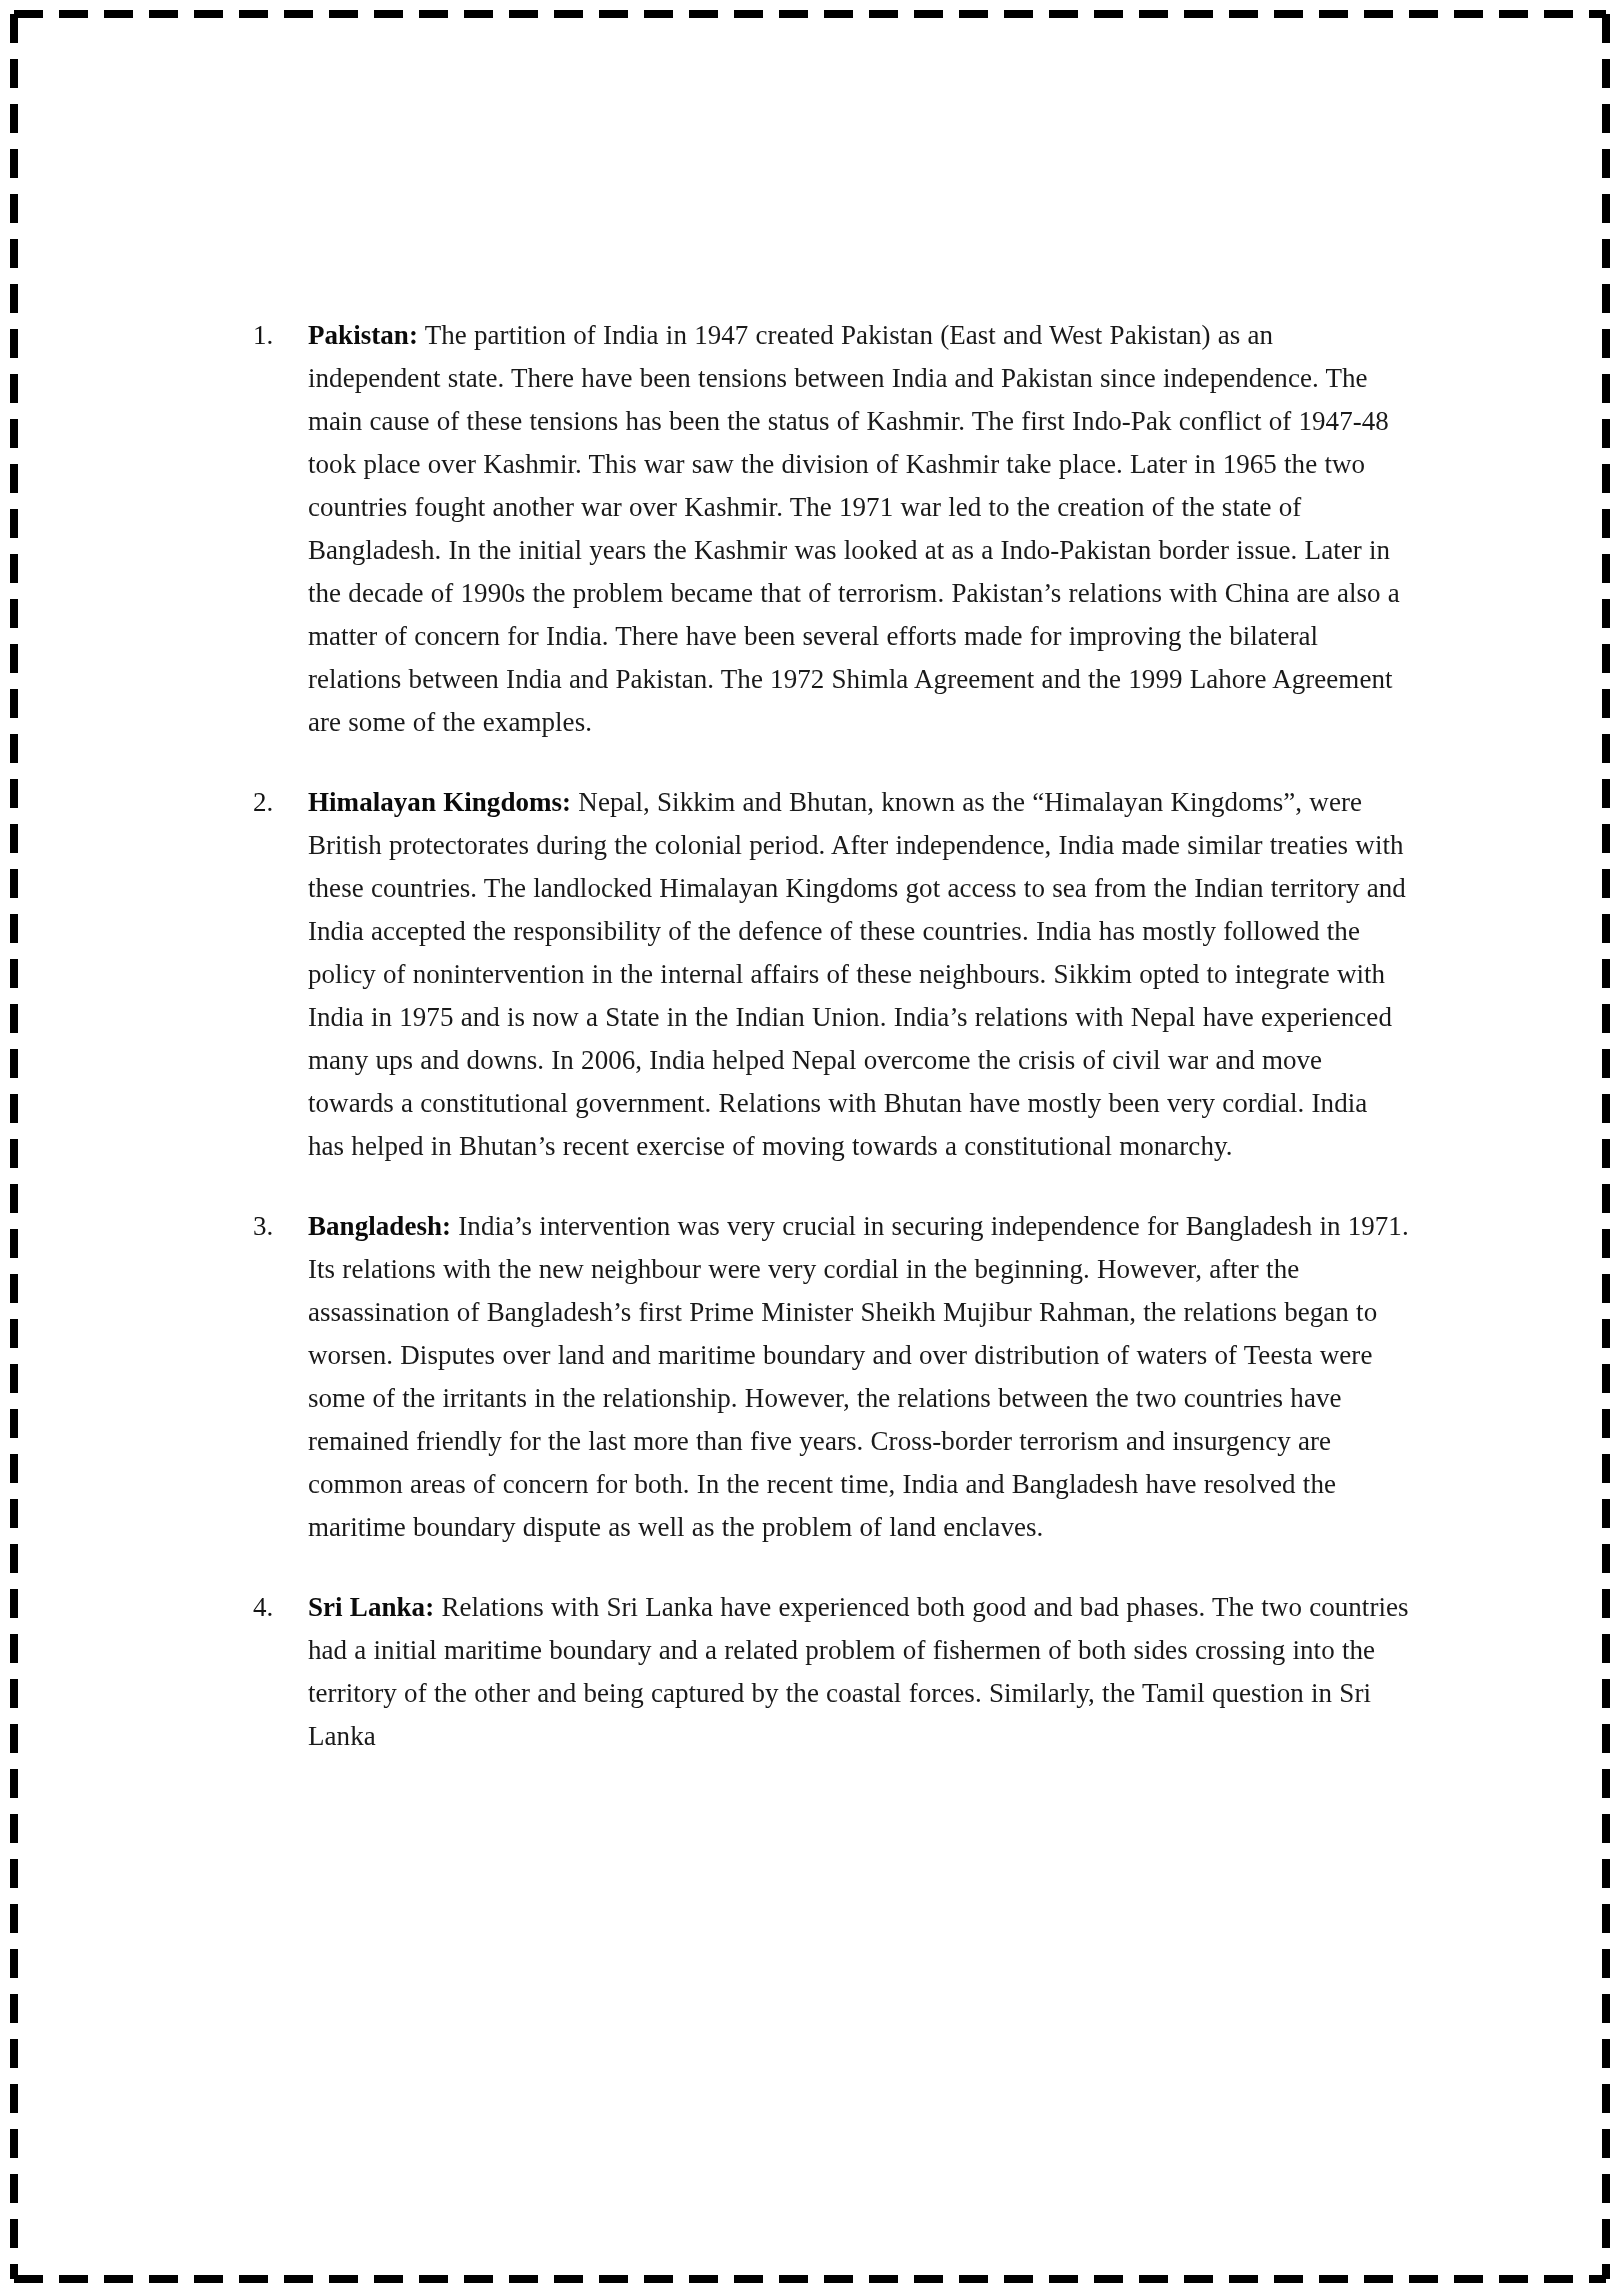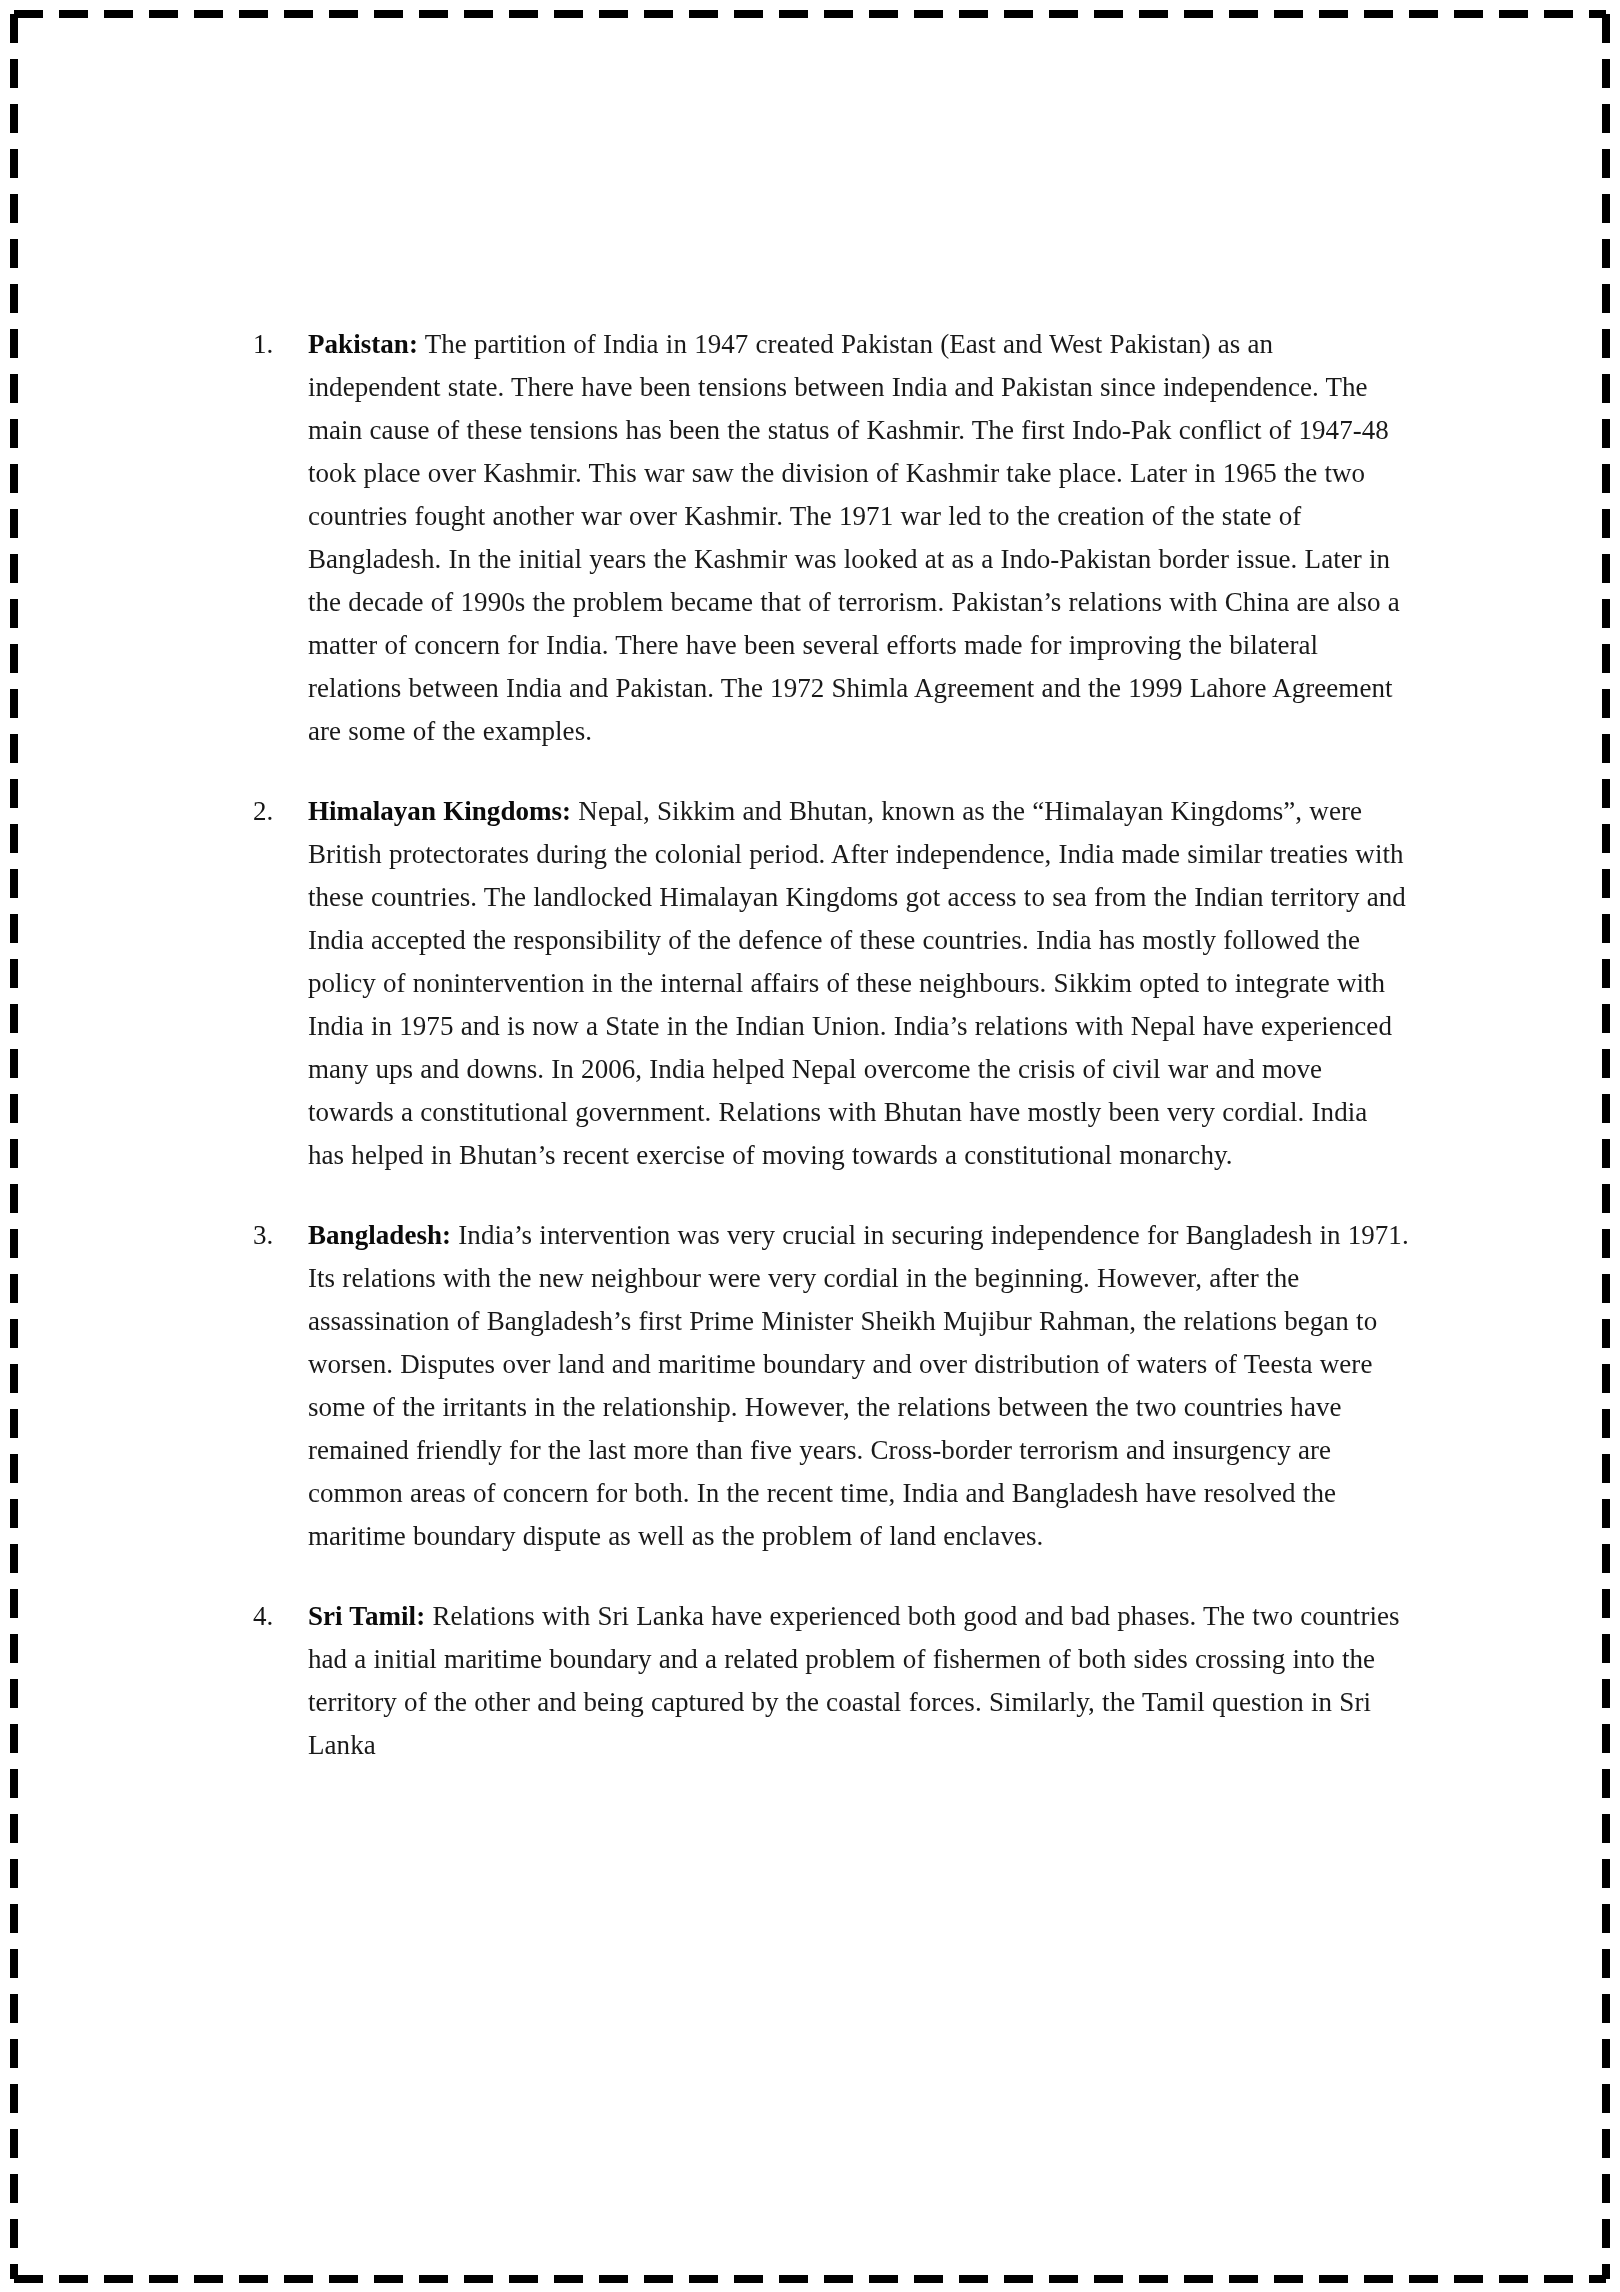--- a/index.html
+++ b/index.html
@@ -47,21 +47,21 @@
       #ffffff 29px,
       #ffffff 45px
     );
   }
   .frame-left { left: 9.8px; }
   .frame-right { right: 9.8px; }
 
   .content {
     position: absolute;
     left: 253px;
-    top: 323px;
+    top: 314px;
     width: 1157px;
   }
 
   ol.notes-list {
     list-style: none;
     margin: 0;
     padding: 0;
     counter-reset: note;
   }
   ol.notes-list > li {
@@ -121,20 +121,20 @@
 
       <li>
         <span class="term">Himalayan Kingdoms:</span><span class="body-text"> Nepal, Sikkim and Bhutan, known as the “Himalayan Kingdoms”, were British protectorates during the colonial period. After independence, India made similar treaties with these countries. The landlocked Himalayan Kingdoms got access to sea from the Indian territory and India accepted the responsibility of the defence of these countries. India has mostly followed the policy of nonintervention in the internal affairs of these neighbours. Sikkim opted to integrate with India in 1975 and is now a State in the Indian Union. India’s relations with Nepal have experienced many ups and downs. In 2006, India helped Nepal overcome the crisis of civil war and move towards a constitutional government. Relations with Bhutan have mostly been very cordial. India has helped in Bhutan’s recent exercise of moving towards a constitutional monarchy.</span>
       </li>
 
       <li>
         <span class="term">Bangladesh:</span><span class="body-text"> India’s intervention was very crucial in securing independence for Bangladesh in 1971. Its relations with the new neighbour were very cordial in the beginning. However, after the assassination of Bangladesh’s first Prime Minister Sheikh Mujibur Rahman, the relations began to worsen. Disputes over land and maritime boundary and over distribution of waters of Teesta were some of the irritants in the relationship. However, the relations between the two countries have remained friendly for the last more than five years. Cross-border terrorism and insurgency are common areas of concern for both. In the recent time, India and Bangladesh have resolved the maritime boundary dispute as well as the problem of land enclaves.</span>
       </li>
 
       <li>
-        <span class="term">Sri Tamil:</span><span class="body-text"> Relations with Sri Lanka have experienced both good and bad phases. The two countries had a initial maritime boundary and a related problem of fishermen of both sides crossing into the territory of the other and being captured by the coastal forces. Similarly, the Tamil question in Sri Lanka</span>
+        <span class="term">Sri Lanka:</span><span class="body-text"> Relations with Sri Lanka have experienced both good and bad phases. The two countries had a initial maritime boundary and a related problem of fishermen of both sides crossing into the territory of the other and being captured by the coastal forces. Similarly, the Tamil question in Sri Lanka</span>
       </li>
 
     </ol>
   </div>
 
 </div>
 
 
 </body></html>

